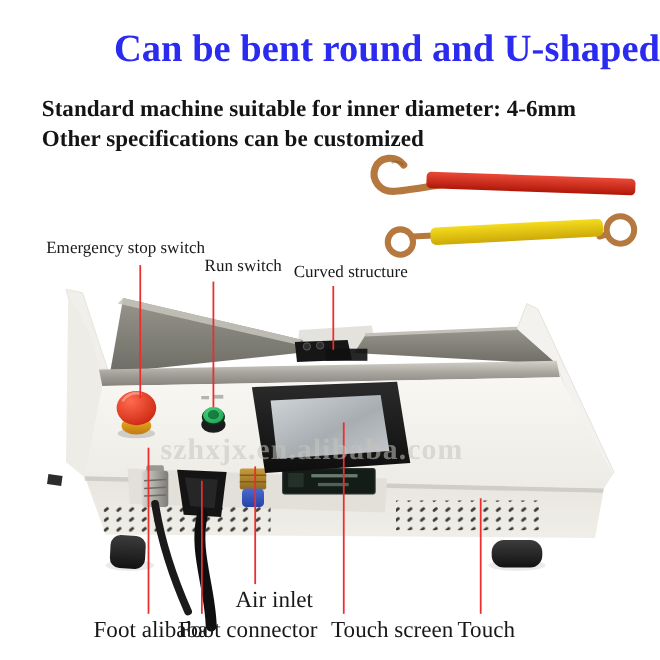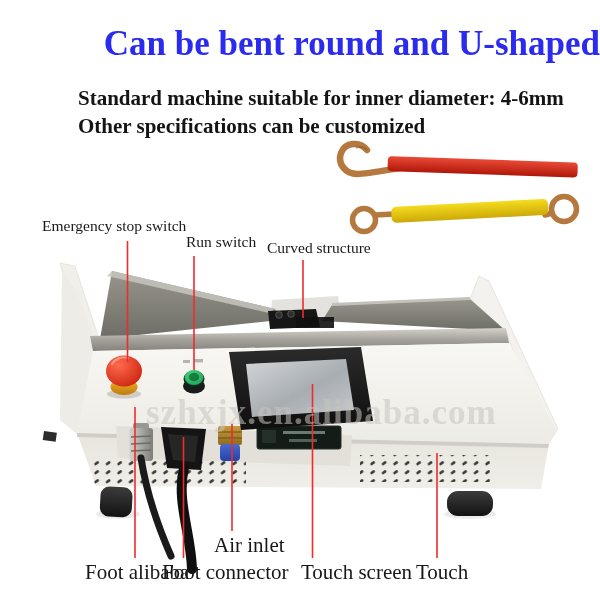--- a/index.html
+++ b/index.html
@@ -1,33 +1,33 @@
 <!DOCTYPE html>
 <html style="--title-blue: #2b2bef; --annotation-red: #ef2b2b; --estop-red: #d92008; --estop-base-yellow: #e09a18; --run-green: #1fa856; --sleeve-red: #cf1f10; --sleeve-yellow: #e8cb10; --copper: #b5793f; --machine-body: #f3f2ee; --tray-gray: #8a887f;"><head>
 <meta charset="utf-8">
 <style>
   html,body{margin:0;padding:0;background:#fff;}
   #stage{position:relative;width:600px;height:600px;background:#ffffff;overflow:hidden;
          font-family:"Liberation Serif",serif;}
   #photo-layer{position:absolute;left:0;top:0;width:600px;height:600px;}
   #page-title{position:absolute;left:0;top:24px;width:600px;text-align:right;
         font-size:35px;font-weight:700;color:var(--title-blue,#2b2bef);white-space:nowrap;}
-  .sub{position:absolute;left:38px;font-size:21px;font-weight:700;color:#141414;white-space:nowrap;margin-left:40px;}
+  .sub{position:absolute;left:38px;font-size:21px;font-weight:700;color:#141414;white-space:nowrap;}
   #sub1{top:86px;} #sub2{top:114px;}
   .label{position:absolute;font-weight:400;color:#181818;white-space:nowrap;}
   .t1{font-size:15.5px;} .t2{font-size:21px;}
   #lbl-emergency{left:42px;top:217px;}
   #lbl-run{left:162px;top:233px;margin-left:24px;}
   #lbl-curved{left:267px;top:239px;}
   #lbl-air{left:214px;top:533px;}
   #lbl-foot{left:85px;top:560px;}
   #lbl-power{left:162px;top:560px;}
   #lbl-touch{left:301px;top:560px;}
   #lbl-vents{left:416px;top:560px;}
-  #watermark{position:absolute;left:146px;top:393px;font-size:35px;font-weight:700;
+  #watermark{position:absolute;left:146px;top:393px;font-size:27px;font-weight:700;
         letter-spacing:1px;color:rgba(198,196,190,0.55);white-space:nowrap;}
   .annline{stroke:var(--annotation-red,#ef2b2b);stroke-width:1.6;}
 </style>
 </head>
 <body>
 
 <div id="stage">
 
   <div id="page-title">Can be bent round and U-shaped</div>
   <div id="sub1" class="sub">Standard machine suitable for inner diameter: 4-6mm</div>

